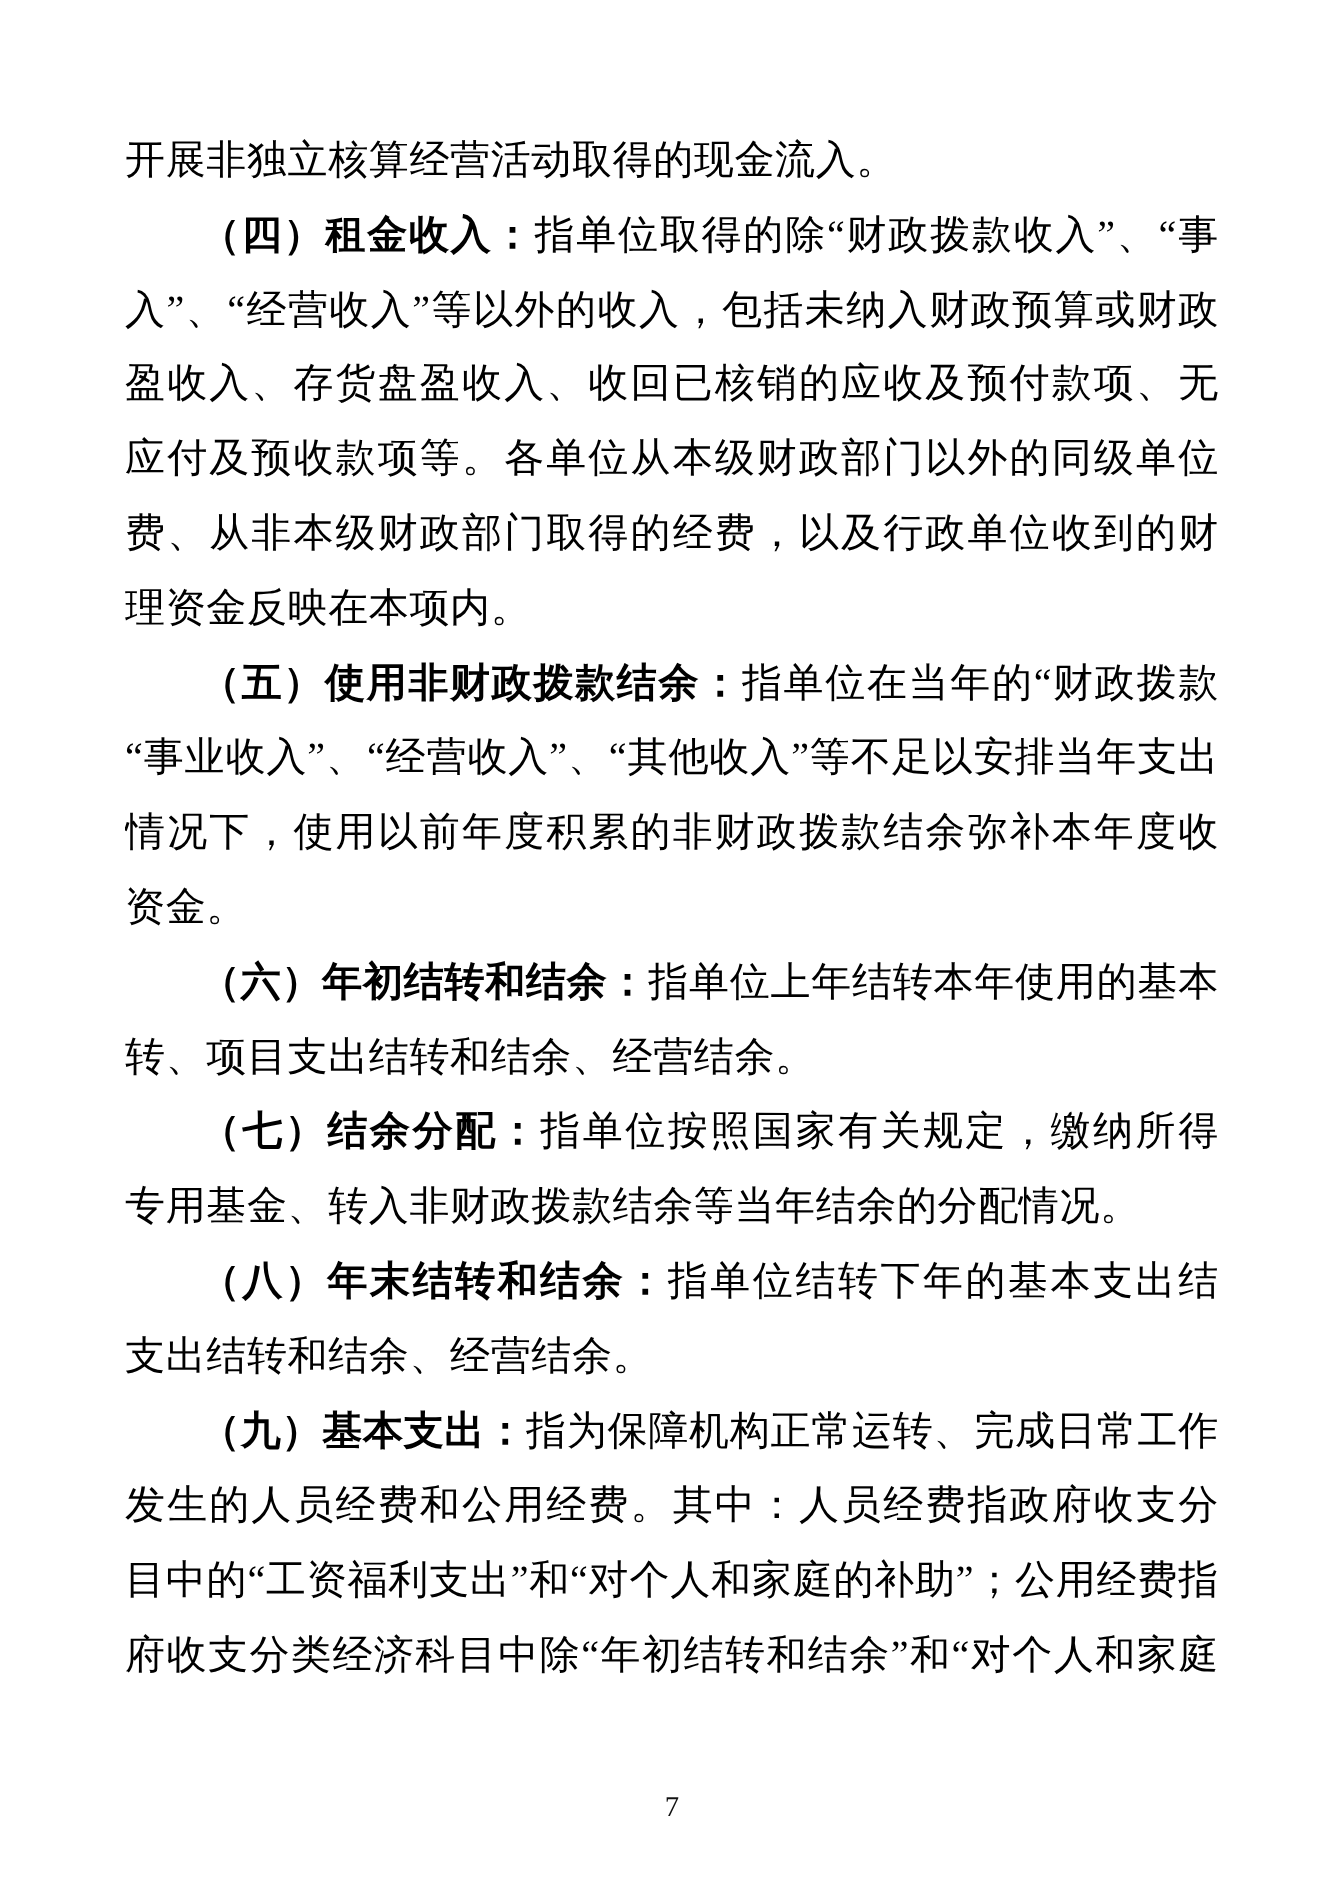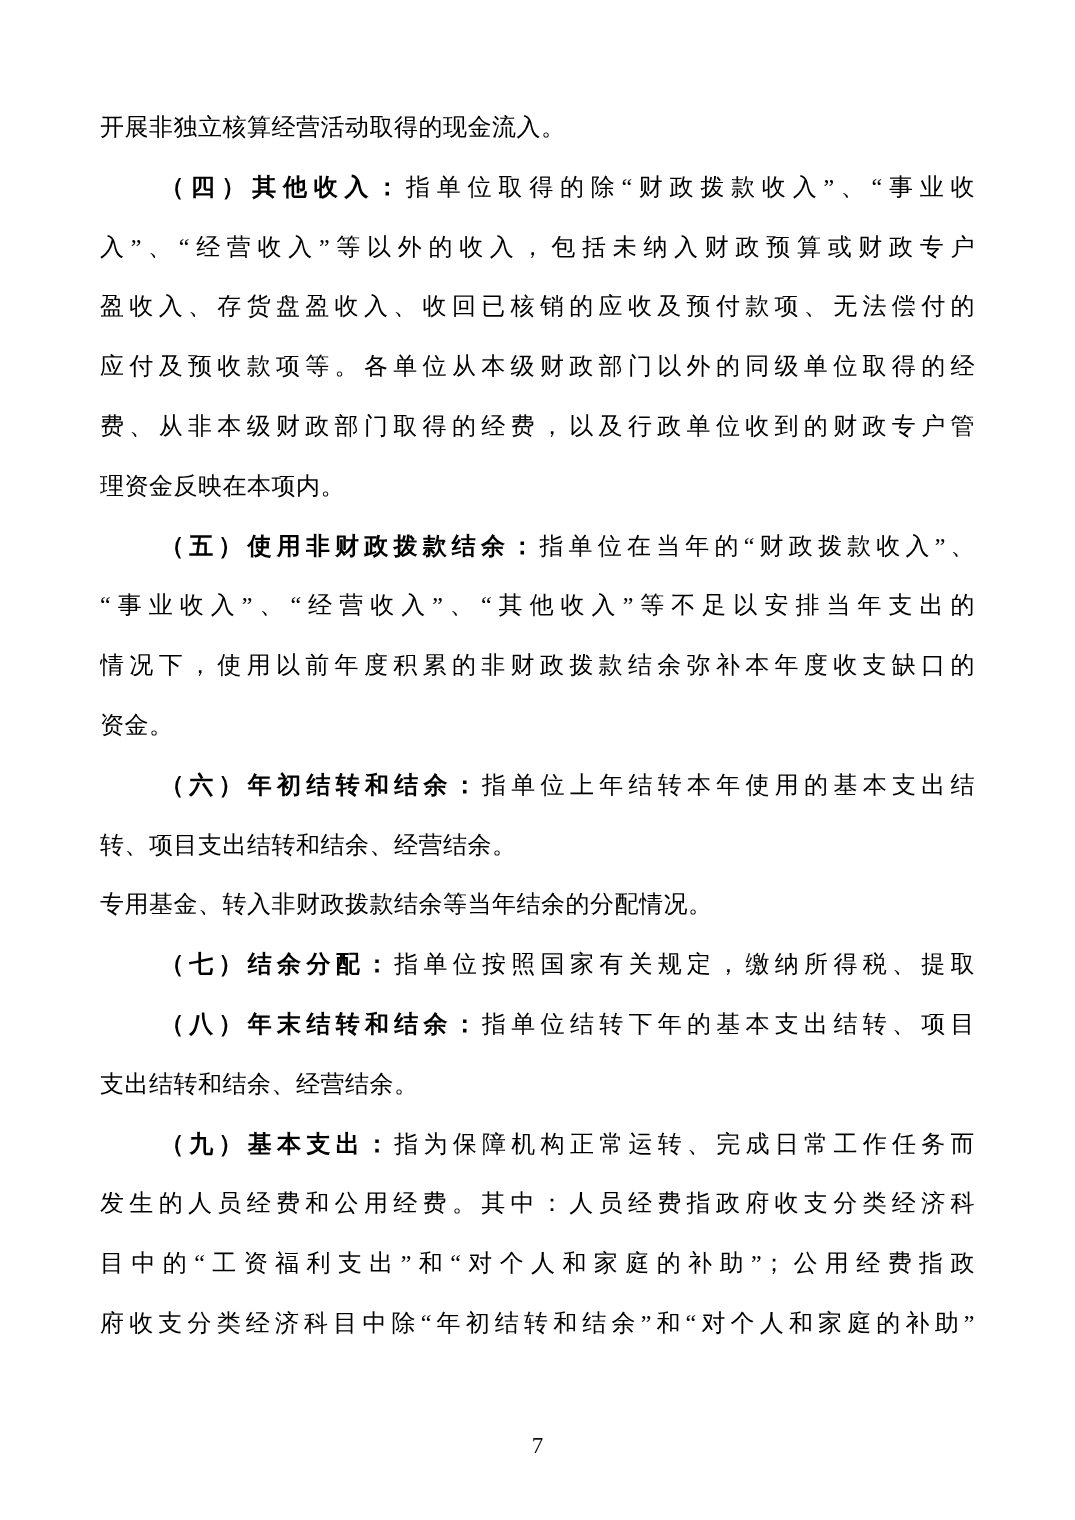--- a/index.html
+++ b/index.html
@@ -16,21 +16,21 @@
     font-family: "Liberation Serif", serif;
     overflow: hidden;
   }
   .content {
     position: absolute;
     left: 100px;
     top: 98px;
     width: 875px;
   }
   .line {
-    font-size: 24px;
+    font-size: 32px;
     line-height: 59.8px;
     height: 59.8px;
     letter-spacing: 0.5px;
     white-space: normal;
     overflow: hidden;
     text-align: left;
   }
   .line.fill {
     text-align: justify;
     text-align-last: justify;
@@ -51,34 +51,34 @@
     line-height: 32px;
     color: #111111;
   }
 </style>
 </head>
 <body>
 
 <div class="page">
   <div class="content">
       <div class="line"><span class="seg">开展非独立核算经营活动取得的现金流入。</span></div>
-      <div class="line indent fill"><span class="seg b">（四）其他收入：</span><span class="seg">指单位取得的除“财政拨款收入”、“事业收</span></div>
+      <div class="line indent fill"><span class="seg b">（四）租金收入：</span><span class="seg">指单位取得的除“财政拨款收入”、“事业收</span></div>
       <div class="line fill"><span class="seg">入”、“经营收入”等以外的收入，包括未纳入财政预算或财政专户</span></div>
       <div class="line fill"><span class="seg">盈收入、存货盘盈收入、收回已核销的应收及预付款项、无法偿付的</span></div>
       <div class="line fill"><span class="seg">应付及预收款项等。各单位从本级财政部门以外的同级单位取得的经</span></div>
       <div class="line fill"><span class="seg">费、从非本级财政部门取得的经费，以及行政单位收到的财政专户管</span></div>
       <div class="line"><span class="seg">理资金反映在本项内。</span></div>
       <div class="line indent fill"><span class="seg b">（五）使用非财政拨款结余：</span><span class="seg">指单位在当年的“财政拨款收入”、</span></div>
       <div class="line fill"><span class="seg">“事业收入”、“经营收入”、“其他收入”等不足以安排当年支出的</span></div>
       <div class="line fill"><span class="seg">情况下，使用以前年度积累的非财政拨款结余弥补本年度收支缺口的</span></div>
       <div class="line"><span class="seg">资金。</span></div>
       <div class="line indent fill"><span class="seg b">（六）年初结转和结余：</span><span class="seg">指单位上年结转本年使用的基本支出结</span></div>
       <div class="line"><span class="seg">转、项目支出结转和结余、经营结余。</span></div>
+      <div class="line indent fill"><span class="seg b">（七）结余分配：</span><span class="seg">指单位按照国家有关规定，缴纳所得税、提取</span></div>
       <div class="line"><span class="seg">专用基金、转入非财政拨款结余等当年结余的分配情况。</span></div>
-      <div class="line indent fill"><span class="seg b">（七）结余分配：</span><span class="seg">指单位按照国家有关规定，缴纳所得税、提取</span></div>
       <div class="line indent fill"><span class="seg b">（八）年末结转和结余：</span><span class="seg">指单位结转下年的基本支出结转、项目</span></div>
       <div class="line"><span class="seg">支出结转和结余、经营结余。</span></div>
       <div class="line indent fill"><span class="seg b">（九）基本支出：</span><span class="seg">指为保障机构正常运转、完成日常工作任务而</span></div>
       <div class="line fill"><span class="seg">发生的人员经费和公用经费。其中：人员经费指政府收支分类经济科</span></div>
       <div class="line fill"><span class="seg">目中的“工资福利支出”和“对个人和家庭的补助”；公用经费指政</span></div>
       <div class="line fill"><span class="seg">府收支分类经济科目中除“年初结转和结余”和“对个人和家庭的补助”</span></div>
     </div>
   <div class="pageno">7</div>
 </div>
 

